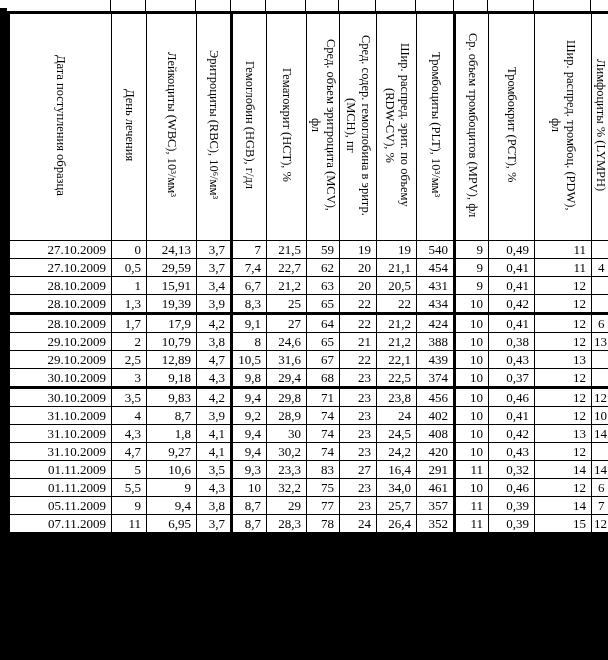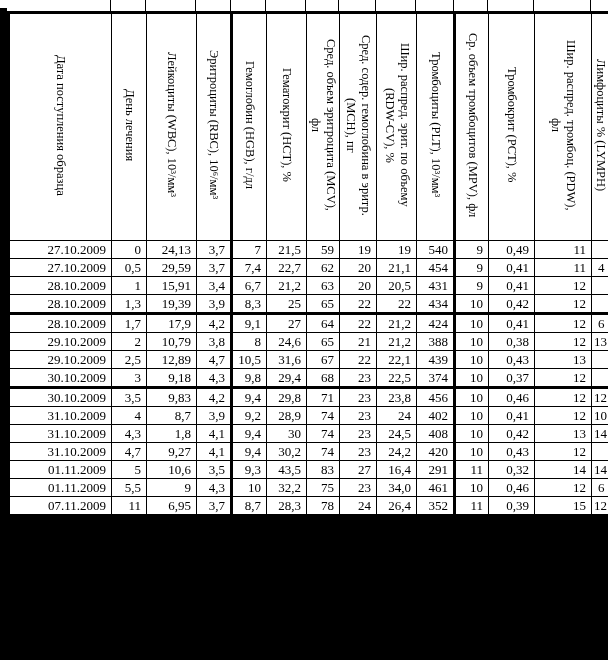--- a/index.html
+++ b/index.html
@@ -286,21 +286,21 @@
         <td>0,43</td>
         <td>12</td>
         <td></td>
       </tr>
       <tr>
         <td>01.11.2009</td>
         <td>5</td>
         <td>10,6</td>
         <td>3,5</td>
         <td>9,3</td>
-        <td>43,5</td>
+        <td>23,3</td>
         <td>83</td>
         <td>27</td>
         <td>16,4</td>
         <td>291</td>
         <td>11</td>
         <td>0,32</td>
         <td>14</td>
         <td>14</td>
       </tr>
       <tr>
@@ -311,20 +311,36 @@
         <td>10</td>
         <td>32,2</td>
         <td>75</td>
         <td>23</td>
         <td>34,0</td>
         <td>461</td>
         <td>10</td>
         <td>0,46</td>
         <td>12</td>
         <td>6</td>
+      </tr>
+      <tr>
+        <td>05.11.2009</td>
+        <td>9</td>
+        <td>9,4</td>
+        <td>3,8</td>
+        <td>8,7</td>
+        <td>29</td>
+        <td>77</td>
+        <td>23</td>
+        <td>25,7</td>
+        <td>357</td>
+        <td>11</td>
+        <td>0,39</td>
+        <td>14</td>
+        <td>7</td>
       </tr>
       <tr>
         <td>07.11.2009</td>
         <td>11</td>
         <td>6,95</td>
         <td>3,7</td>
         <td>8,7</td>
         <td>28,3</td>
         <td>78</td>
         <td>24</td>

